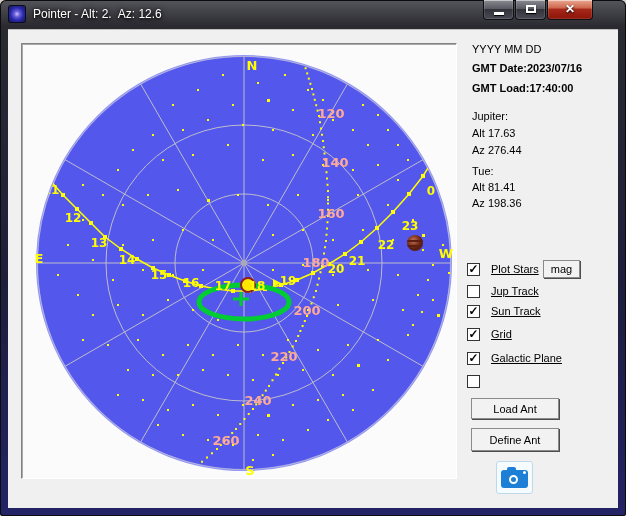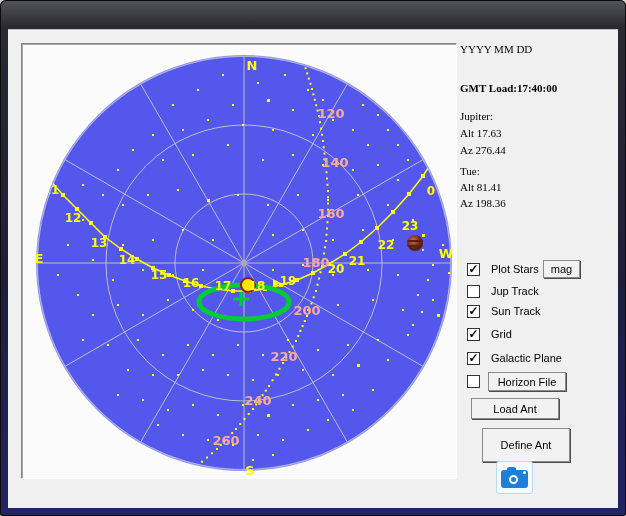--- a/index.html
+++ b/index.html
@@ -31,45 +31,58 @@
   .client{position:absolute;left:8px;top:29px;width:610px;height:479px;background:#f0f0f0;
     border-top:1px solid #bfbfbf;}
   .plot-panel{position:absolute;left:13px;top:13px;width:436px;height:436px;background:#fbfbfb;
     border:1px solid #828282;border-right-color:#ffffff;border-bottom-color:#ffffff;
     box-shadow:inset 1px 1px 0 #a9a9a9;}
   .plot-panel svg{position:absolute;left:0;top:0;}
   .hlbl{fill:#ffff00;font:bold 12px "DejaVu Sans",sans-serif;text-anchor:middle;}
   .glbl{fill:#ffaa99;font:bold 13px "DejaVu Sans",sans-serif;text-anchor:middle;}
   .clbl{fill:#ffff00;font:bold 13px "DejaVu Sans",sans-serif;text-anchor:middle;}
   .right-panel{position:absolute;left:452px;top:0;width:158px;height:479px;font-size:11px;color:#000;}
-  .rp-item{position:absolute;left:0;white-space:pre;font-family:Liberation Serif, serif;}
+  .rp-item{position:absolute;left:12px;white-space:pre;}
   .bold{font-weight:bold;}
   .cb-row{position:absolute;left:7px;height:15px;}
   .cb-box{position:absolute;left:0;top:0;width:13px;height:13px;background:#fff;
     border:1px solid #333;font-size:12px;font-weight:bold;line-height:11px;text-align:center;
     color:#000;cursor:default;}
-  .cb-label{position:absolute;left:24px;top:0;white-space:nowrap;}
+  .cb-label{position:absolute;left:24px;top:0;white-space:nowrap;text-decoration:underline;}
   .w32btn{position:absolute;background:#f2f2f2;border:1px solid #8a8a8a;
     box-shadow:1px 1px 0 #4d4d4d;text-align:center;font-size:11px;color:#000;
     font-family:"Liberation Sans",sans-serif;cursor:default;}
   .cam-btn{position:absolute;left:36px;top:431px;width:37px;height:33px;background:#f6fbff;
     border:1px solid #bcd9ee;border-radius:3px;cursor:default;}
   .cam-body{position:absolute;left:4px;top:8px;width:27px;height:18px;background:#1d7fd6;
     border-radius:3px;}
   .cam-top{position:absolute;left:10px;top:5px;width:9px;height:5px;background:#1d7fd6;
     border-radius:2px 2px 0 0;}
   .cam-lens{position:absolute;left:12px;top:13px;width:9px;height:9px;background:#1d7fd6;
     border:2px solid #fff;border-radius:50%;}
   .cam-dot{position:absolute;left:26px;top:9px;width:3px;height:3px;background:#fff;border-radius:50%;}
   .status-text{position:absolute;left:14px;top:456px;font-size:11px;color:#000;margin-top:28px;}
 </style>
 </head>
 <body>
 
 <div class="window">
+  <div class="titlebar">
+    <div class="win-icon"></div>
+    <div class="win-title">Pointer - Alt: 2.  Az: 12.6</div>
+    <div class="cap-btn btn-min">
+        <div class="glyph-min"></div>
+      </div>
+    <div class="cap-btn btn-max">
+        <div class="glyph-max"></div>
+      </div>
+    <div class="cap-btn btn-close">
+        <div class="glyph-close">✕</div>
+      </div>
+  </div>
 
   <div class="client">
 
     <div class="plot-panel">
       <svg id="sky" xmlns="http://www.w3.org/2000/svg" width="434" height="432" viewBox="0 0 434 432">
           <defs>
             <clipPath id="discClip">
               <circle cx="222" cy="219" r="207"></circle>
             </clipPath>
             <radialGradient id="jupg" cx="40%" cy="35%">
@@ -375,20 +388,21 @@
           </g>
           <text x="230" y="26" class="clbl">N</text>
           <text x="17" y="219" class="clbl">E</text>
           <text x="424" y="214" class="clbl">W</text>
           <text x="228" y="431" class="clbl">S</text>
         </svg>
     </div>
 
     <div class="right-panel">
       <div class="rp-item" style="top:13px">YYYY MM DD</div>
+      <div class="rp-item bold" style="top:32px">GMT Date:2023/07/16</div>
       <div class="rp-item bold" style="top:52px">GMT Load:17:40:00</div>
       <div class="rp-item" style="top:80px">Jupiter:</div>
       <div class="rp-item" style="top:97px">Alt 17.63</div>
       <div class="rp-item" style="top:114px">Az 276.44</div>
       <div class="rp-item" style="top:135px">Tue:</div>
       <div class="rp-item" style="top:151px">Alt 81.41</div>
       <div class="rp-item" style="top:167px">Az 198.36</div>
 
       <div class="cb-row" style="top:233px">
         <span class="cb-box">✓</span>
@@ -408,24 +422,23 @@
         <span class="cb-box">✓</span>
         <span class="cb-label">Grid</span>
       </div>
       <div class="cb-row" style="top:322px">
         <span class="cb-box">✓</span>
         <span class="cb-label">Galactic Plane</span>
       </div>
       <div class="cb-row" style="top:345px">
         <span class="cb-box"></span>
       </div>
-      <button class="w32btn" style="left:28px;top:342px;width:78px;height:19px">Horizon File</button>
 
       <button class="w32btn" style="left:11px;top:368px;width:88px;height:21px">Load Ant</button>
-      <button class="w32btn" style="left:22px;top:398px;width:88px;height:34px">Define Ant</button>
+      <button class="w32btn" style="left:11px;top:398px;width:88px;height:23px">Define Ant</button>
 
       <div class="cam-btn">
         <div class="cam-top"></div>
         <div class="cam-body"></div>
         <div class="cam-lens"></div>
         <div class="cam-dot"></div>
       </div>
     </div>
 
     <div class="status-text">TFD 15S 0EW</div>

